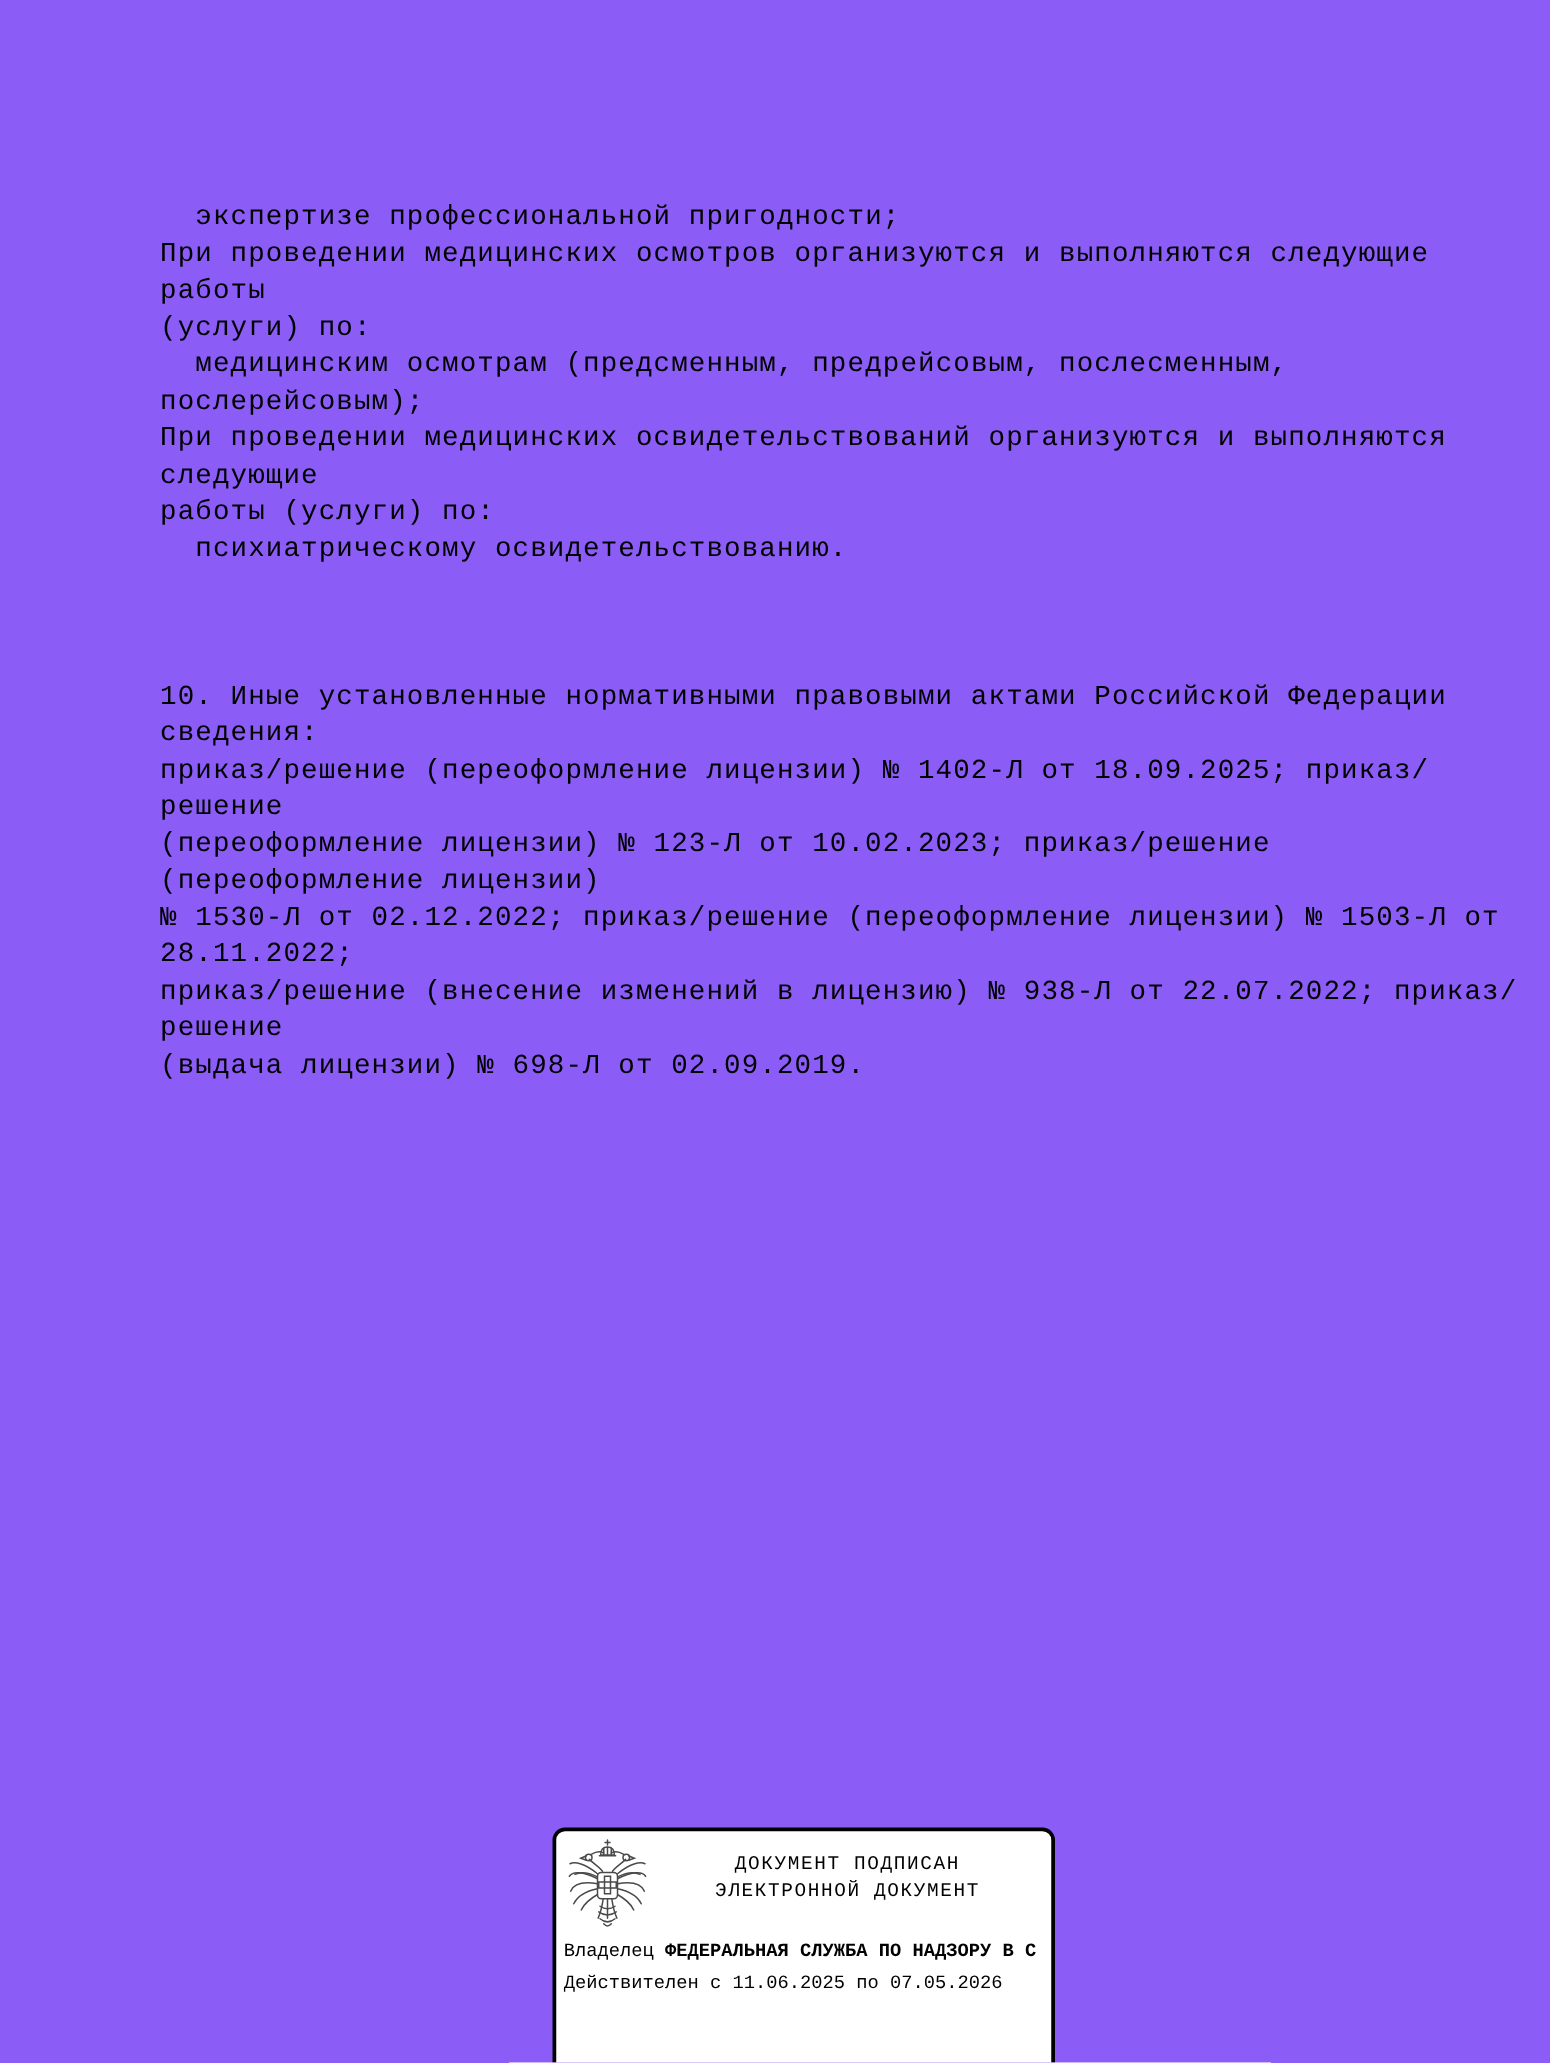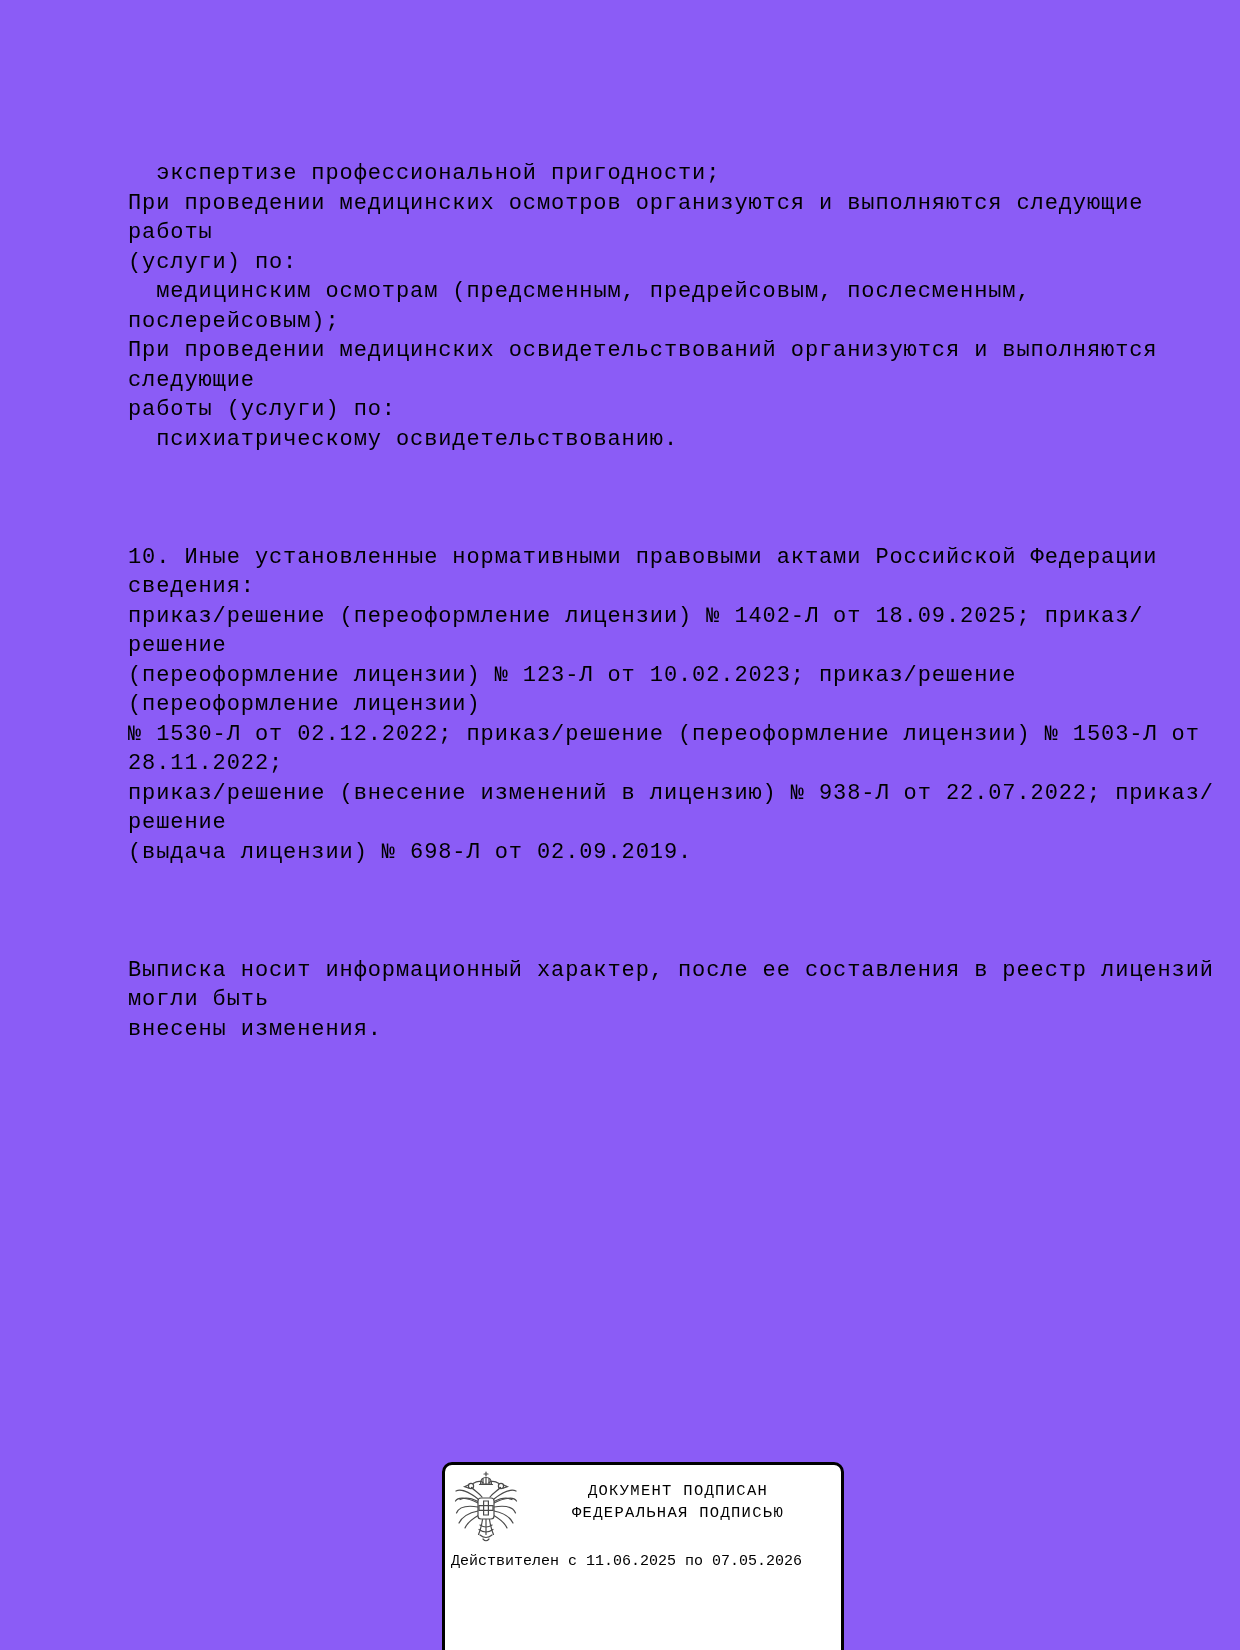--- a/index.html
+++ b/index.html
@@ -77,22 +77,20 @@
   медицинским осмотрам (предсменным, предрейсовым, послесменным, послерейсовым);
 При проведении медицинских освидетельствований организуются и выполняются следующие
 работы (услуги) по:
   психиатрическому освидетельствованию.</p>
     <p class="para">10. Иные установленные нормативными правовыми актами Российской Федерации сведения:
 приказ/решение (переоформление лицензии) № 1402-Л от 18.09.2025; приказ/решение
 (переоформление лицензии) № 123-Л от 10.02.2023; приказ/решение (переоформление лицензии)
 № 1530-Л от 02.12.2022; приказ/решение (переоформление лицензии) № 1503-Л от 28.11.2022;
 приказ/решение (внесение изменений в лицензию) № 938-Л от 22.07.2022; приказ/решение
 (выдача лицензии) № 698-Л от 02.09.2019.</p>
-    <p class="para">Выписка носит информационный характер, после ее составления в реестр лицензий могли быть
-внесены изменения.</p>
   </div>
 
   <div class="stamp">
 
     <div class="emblem">
       <svg viewBox="0 0 64 74" width="64" height="76" xmlns="http://www.w3.org/2000/svg" fill="none" stroke="#4a4a4a" stroke-width="1.2" stroke-linecap="round">
 
         <path d="M32 1 v4 M30 3 h4"></path>
         <path d="M26.5 13 Q26.5 6.5 32 6.5 Q37.5 6.5 37.5 13 Z"></path>
         <path d="M25.5 13.5 h13"></path>
@@ -129,22 +127,23 @@
         <path d="M35.5 48.5 C36.5 55 37.5 59 39.5 63.5"></path>
         <path d="M26 54 Q32 58 38 54"></path>
         <path d="M25 58.5 Q32 63.5 39 58.5"></path>
         <path d="M26 64 Q32 69 38 64"></path>
         <path d="M29 68 Q32 71.5 35 68"></path>
       </svg>
     </div>
 
     <div class="stamp-title">
       <div>ДОКУМЕНТ ПОДПИСАН</div>
-      <div>ФЕДЕРАЛЬНАЯ ПОДПИСЬЮ</div>
+      <div>ЭЛЕКТРОННОЙ ДОКУМЕНТ</div>
     </div>
 
     <div class="stamp-lines">
+      <div class="stamp-line"><span>Владелец</span> <b>ФЕДЕРАЛЬНАЯ СЛУЖБА ПО НАДЗОРУ В С</b></div>
       <div class="stamp-line">Действителен с 11.06.2025 по 07.05.2026</div>
     </div>
 
   </div>
 
 </div>
 
 </body></html>

